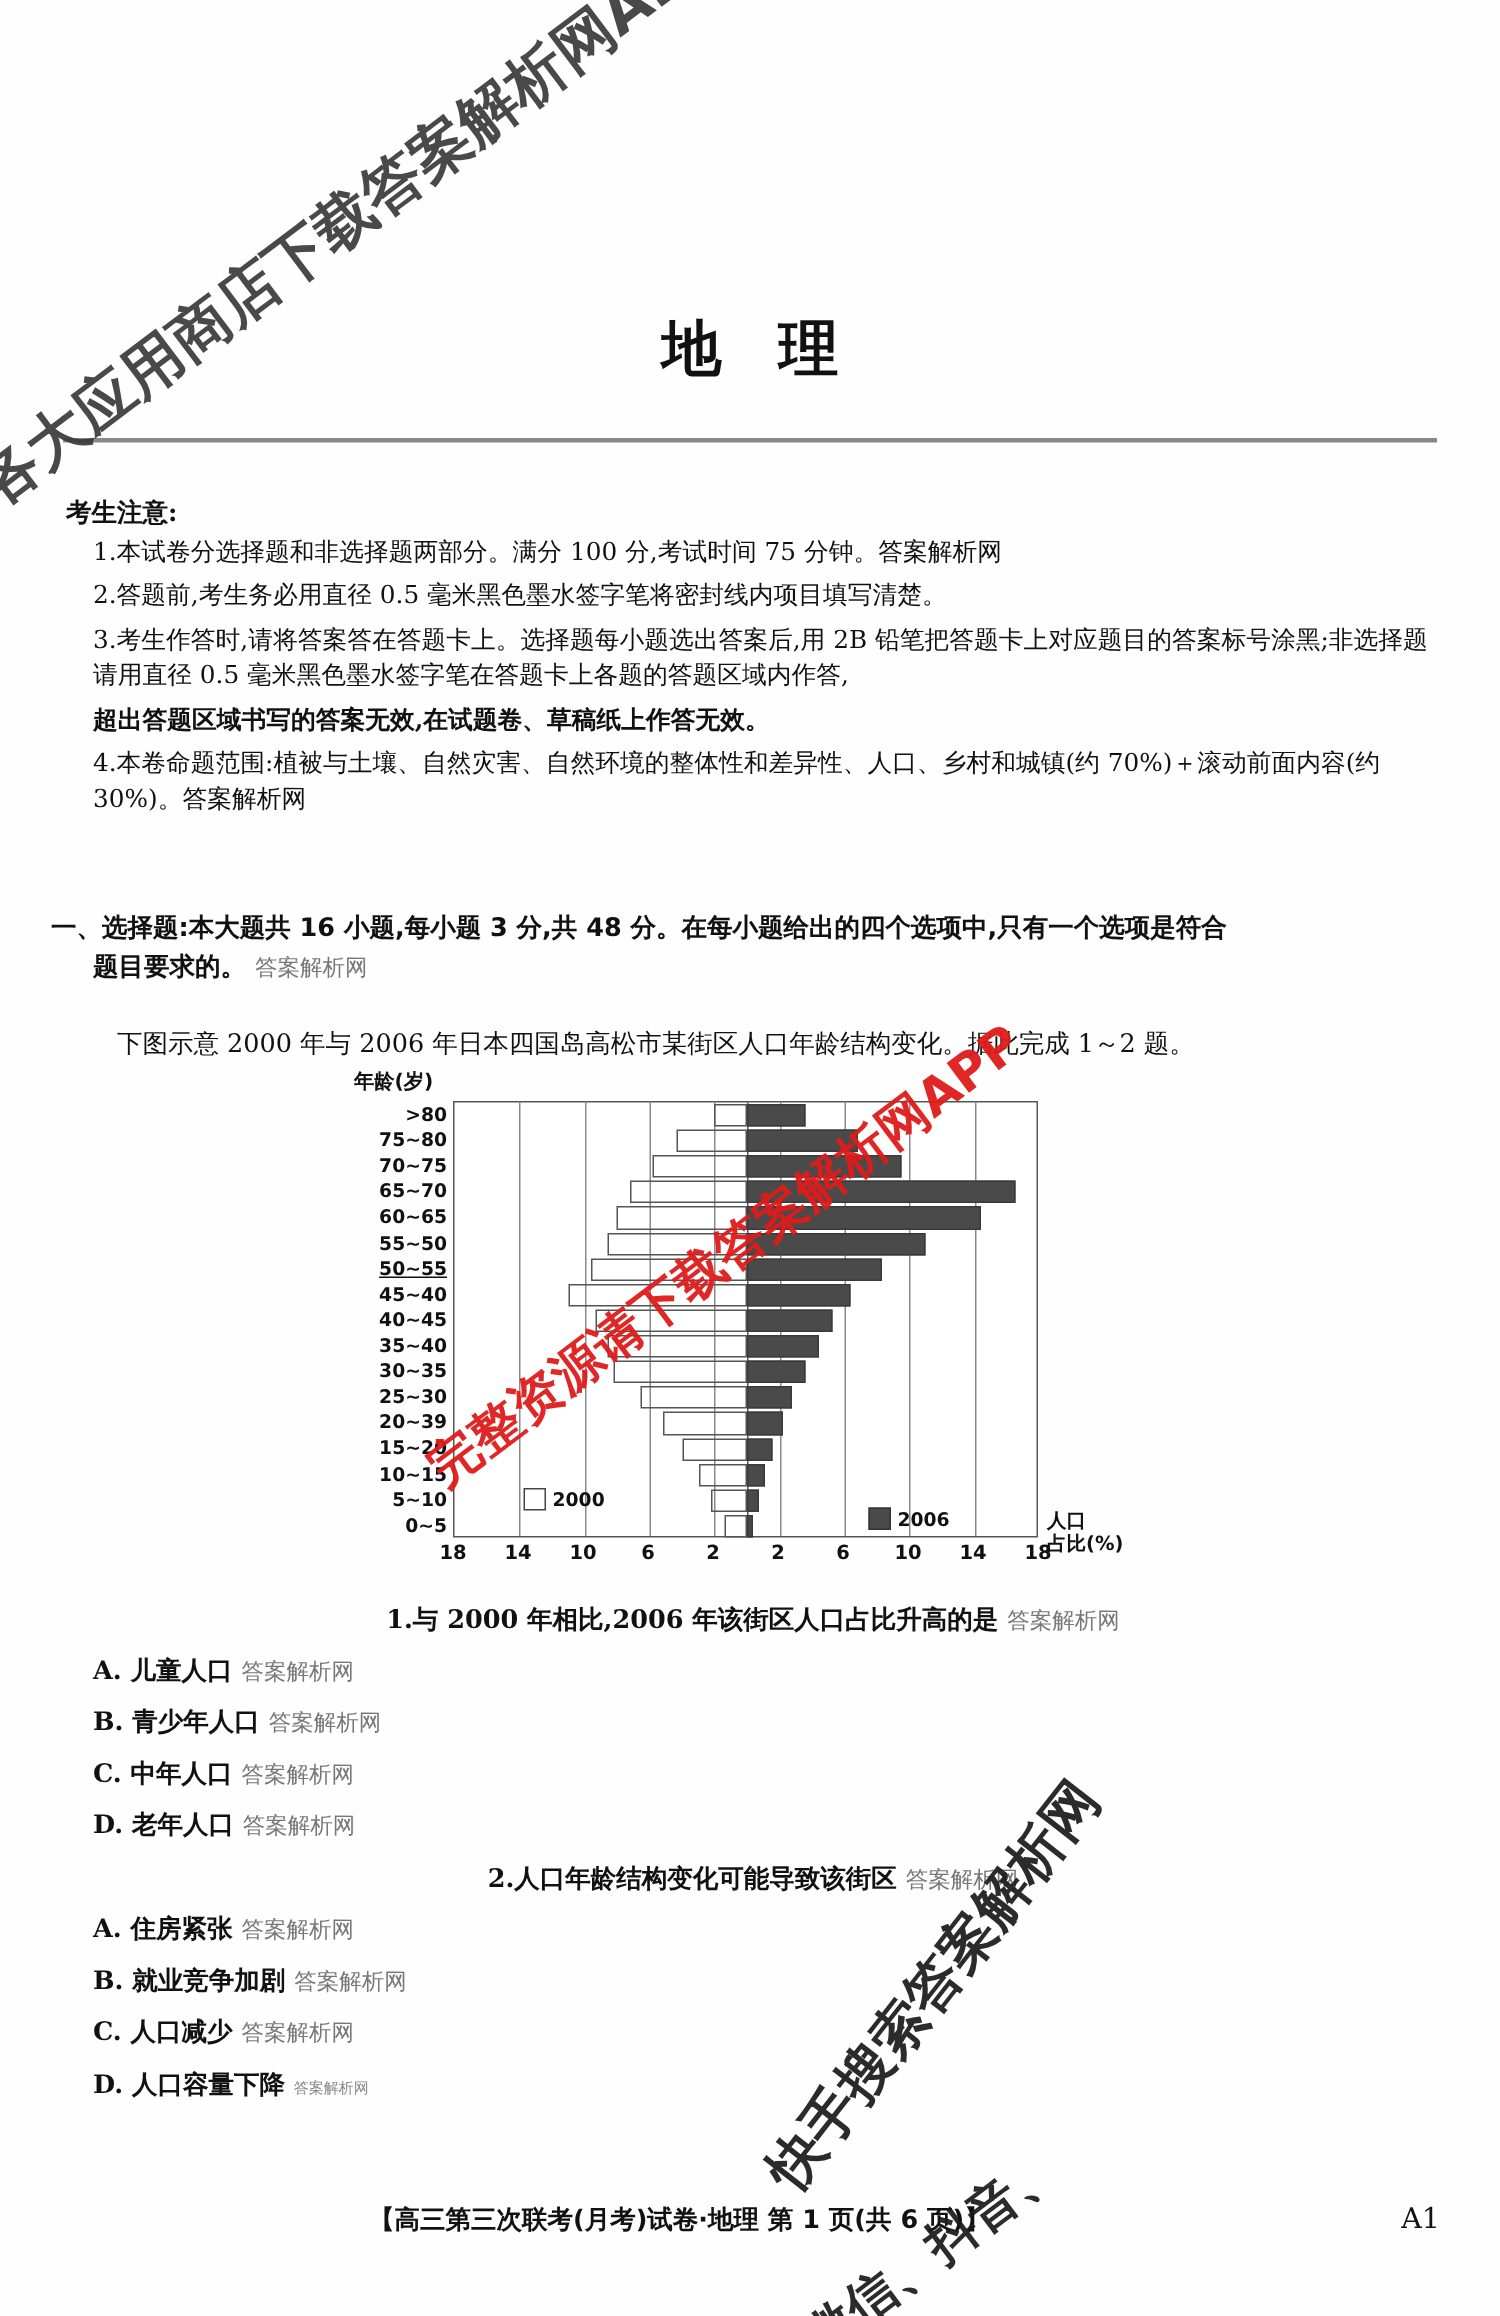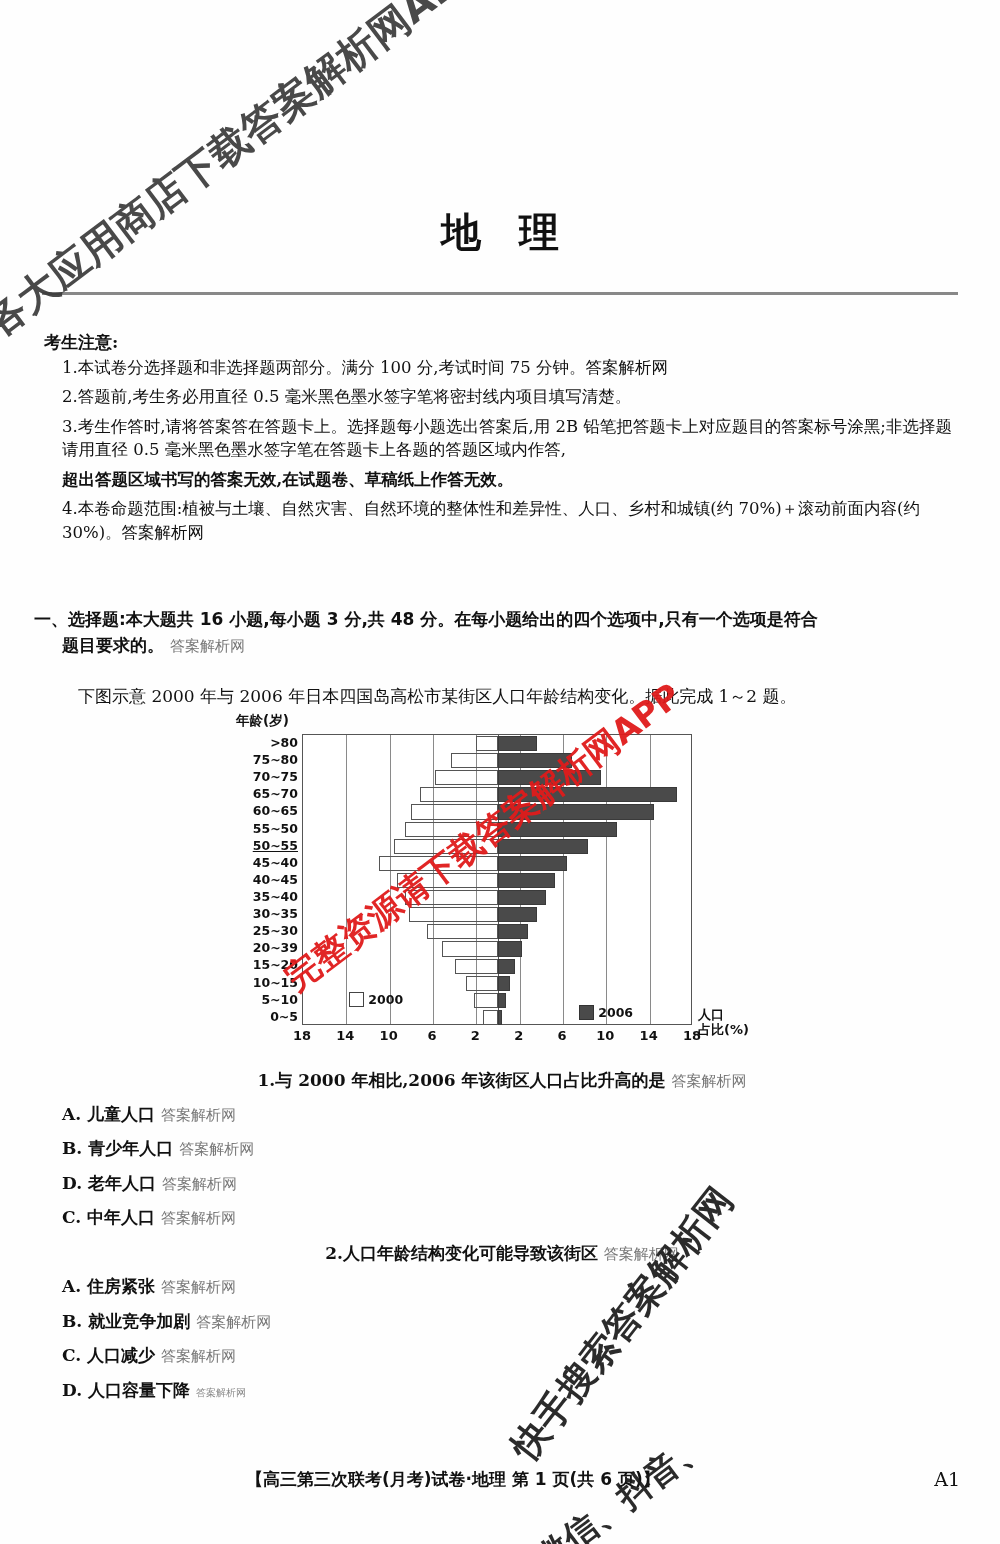--- a/index.html
+++ b/index.html
@@ -313,25 +313,25 @@
       </div>
       <div class="q-opt">
         <span>A. 儿童人口</span>
         <span class="gray-tag">答案解析网</span>
       </div>
       <div class="q-opt">
         <span>B. 青少年人口</span>
         <span class="gray-tag">答案解析网</span>
       </div>
       <div class="q-opt">
+        <span>C. 中年人口</span>
+        <span class="gray-tag">答案解析网</span>
+      </div>
+      <div class="q-opt">
         <span>D. 老年人口</span>
-        <span class="gray-tag">答案解析网</span>
-      </div>
-      <div class="q-opt">
-        <span>C. 中年人口</span>
         <span class="gray-tag">答案解析网</span>
       </div>
     </div>
 
     <div class="q-block">
       <div class="q-stem">
         <span>2.人口年龄结构变化可能导致该街区</span>
         <span class="gray-tag">答案解析网</span>
       </div>
       <div class="q-opt">

